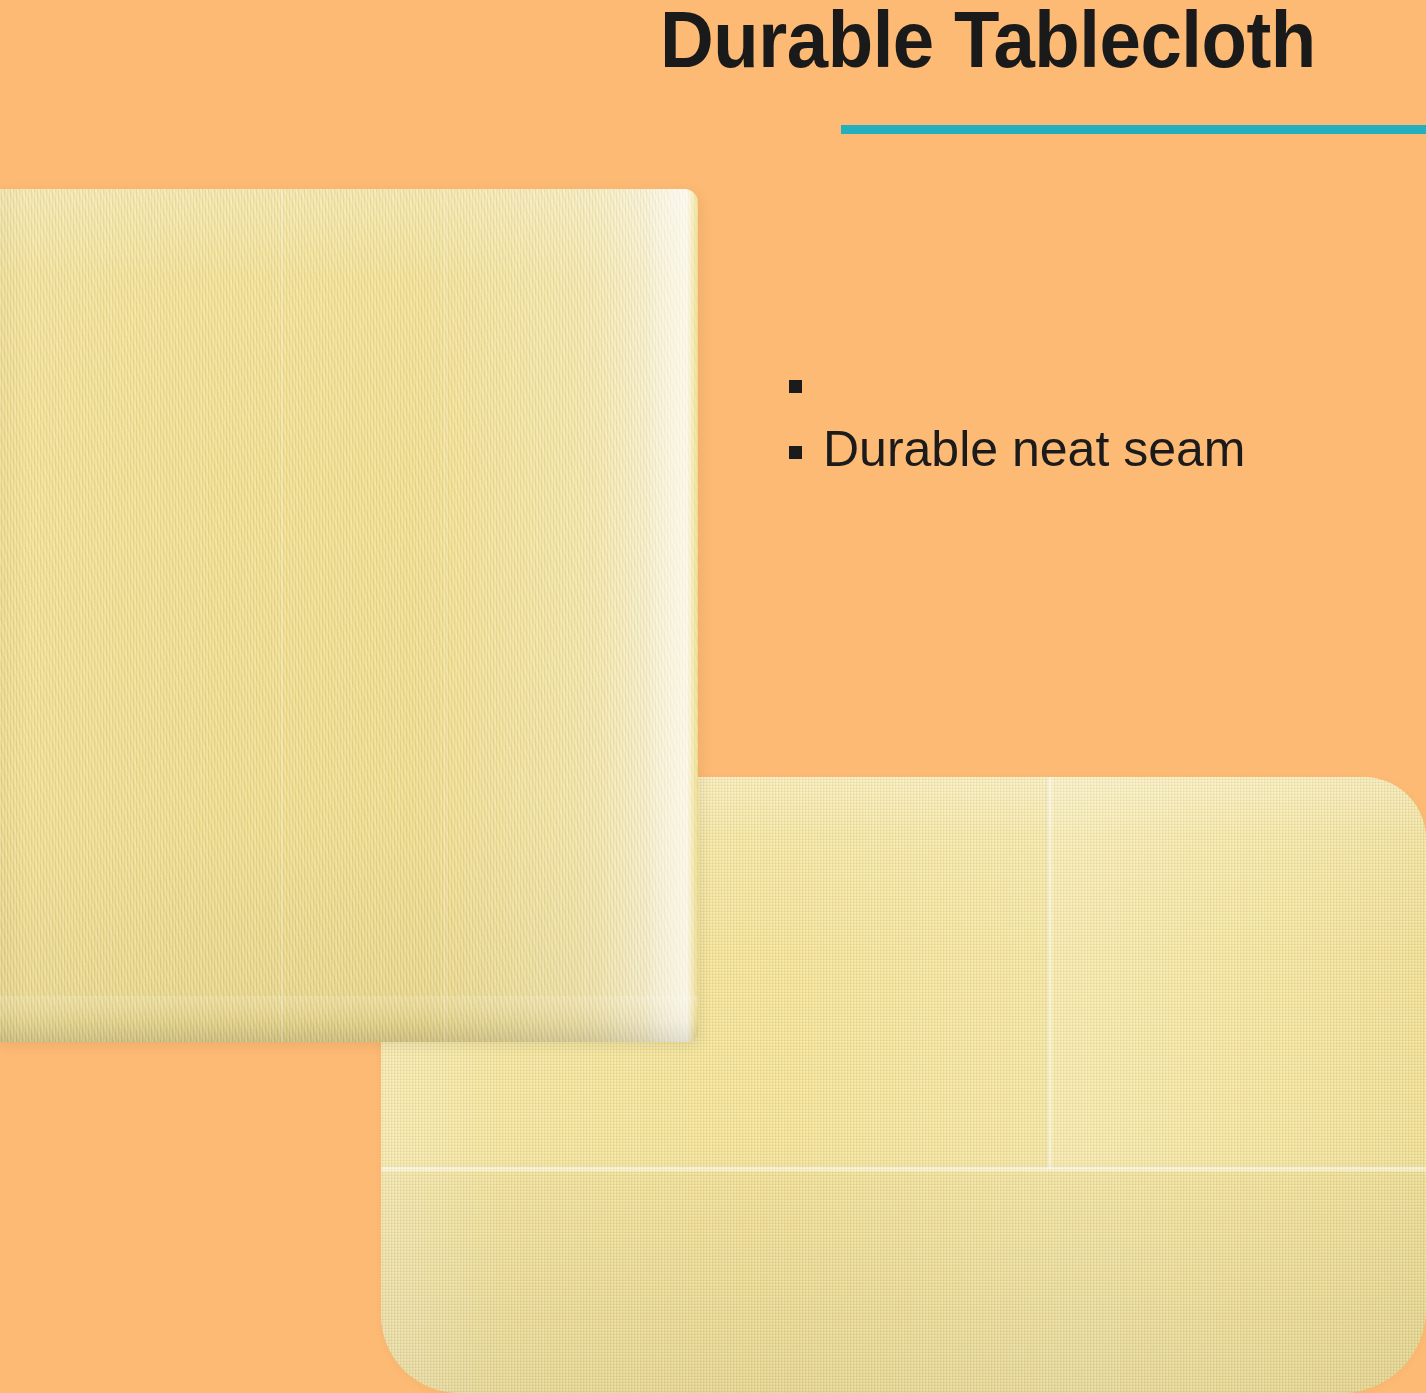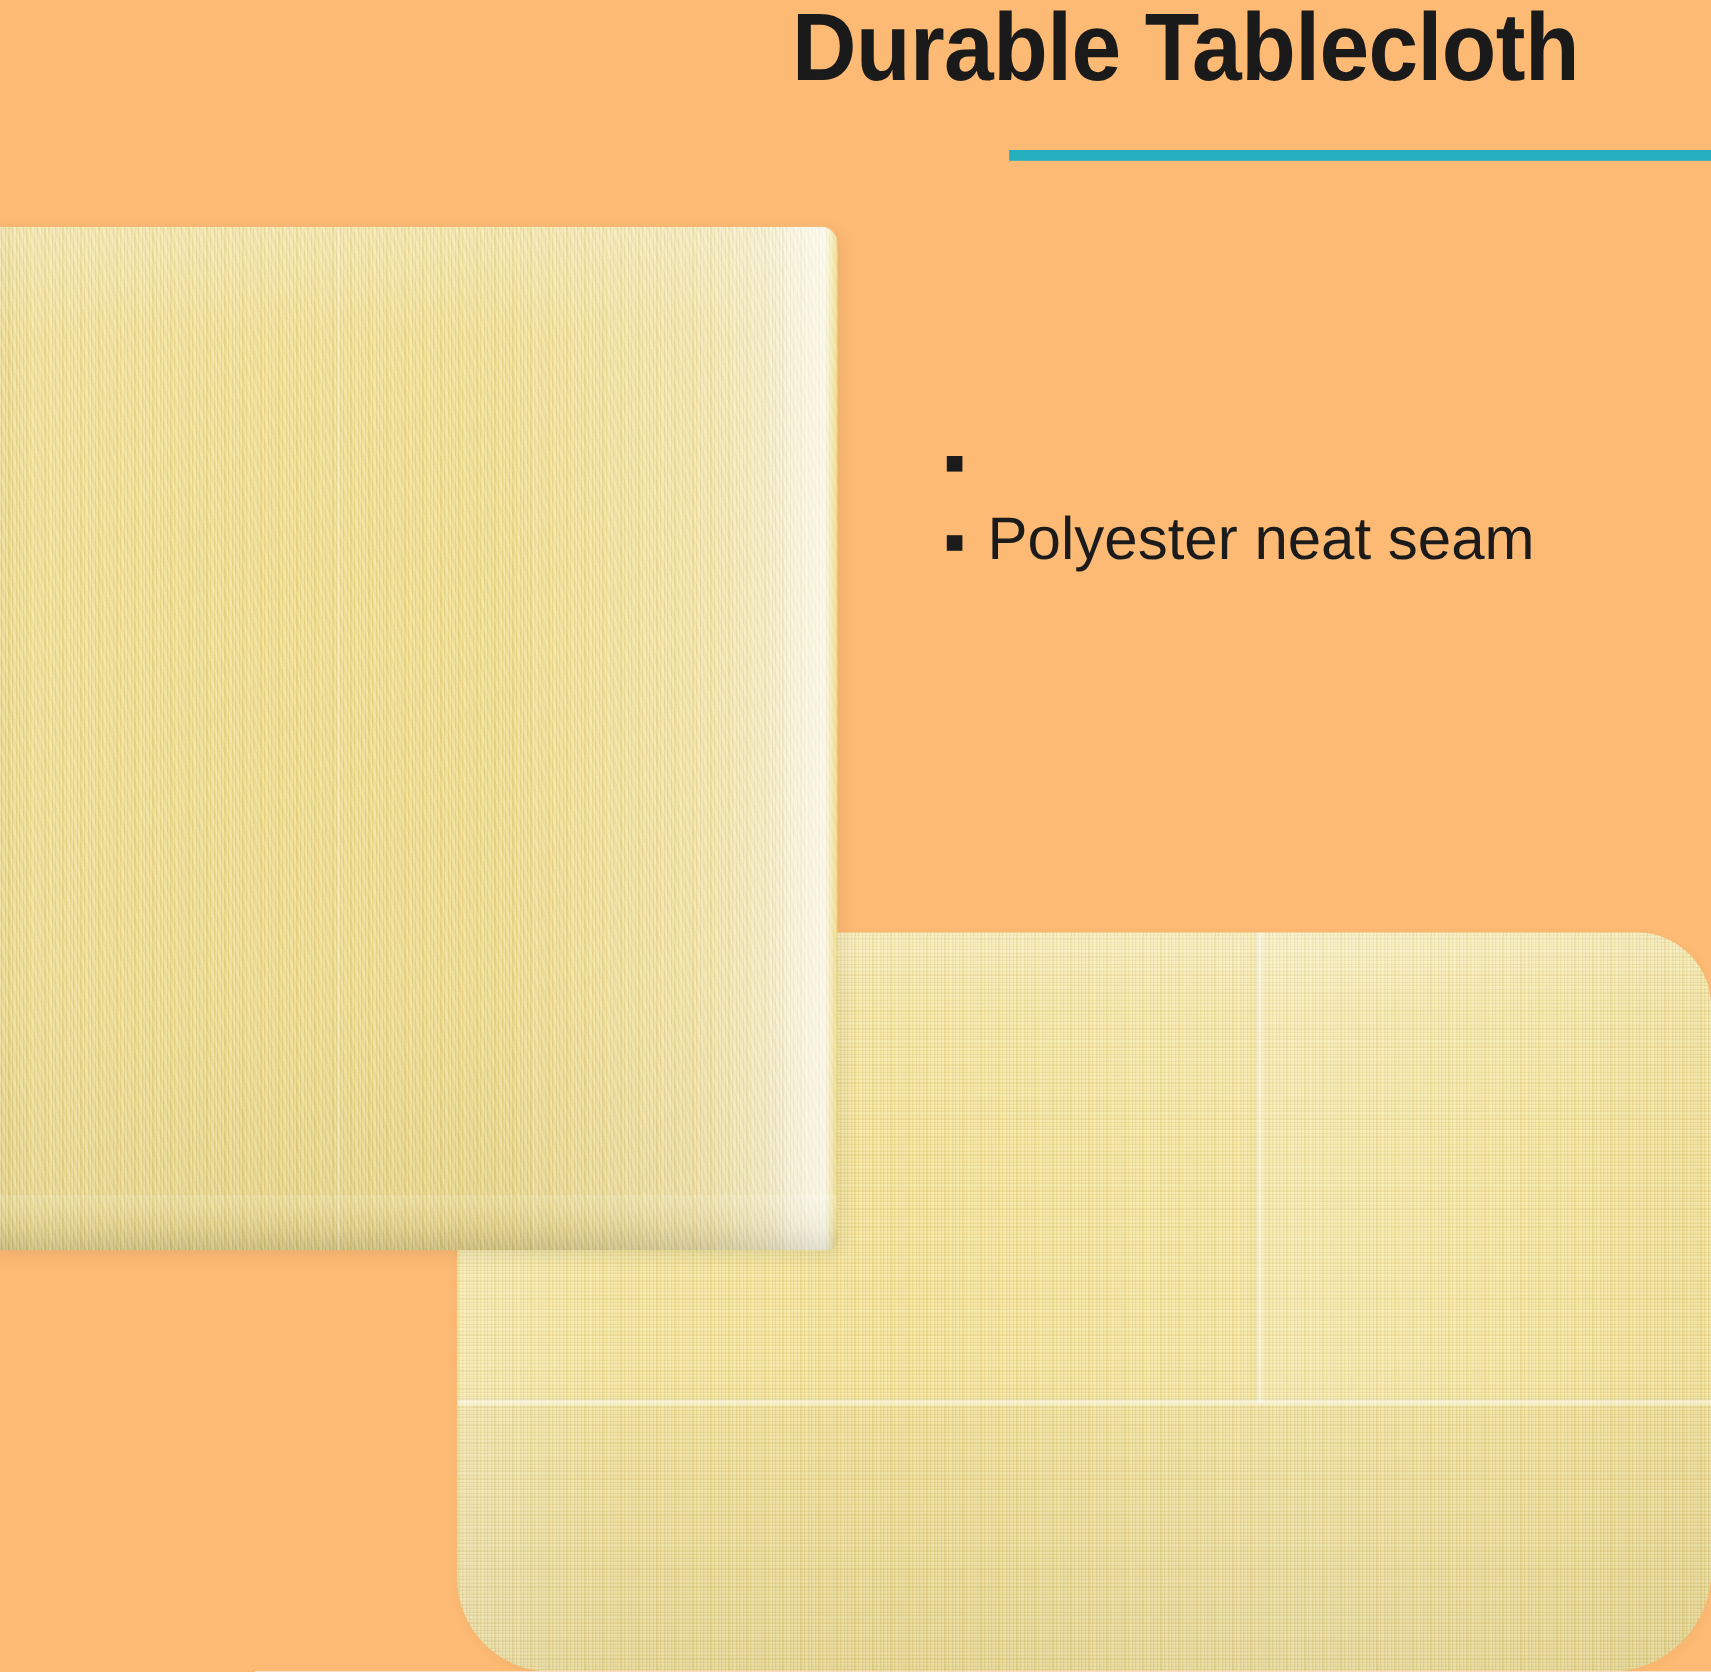--- a/index.html
+++ b/index.html
@@ -306,17 +306,17 @@
     <h1 class="headline">Durable Tablecloth</h1>
     <div class="headline-rule"></div>
   </div>
 
   <ul class="feature-list">
     <li class="feature-item">
       <span class="bullet-square"></span>
     </li>
     <li class="feature-item">
       <span class="bullet-square"></span>
-      <span>Polyester neat seam</span>
+      <span>Durable neat seam</span>
     </li>
   </ul>
 
 </div>
 
 </body></html>

